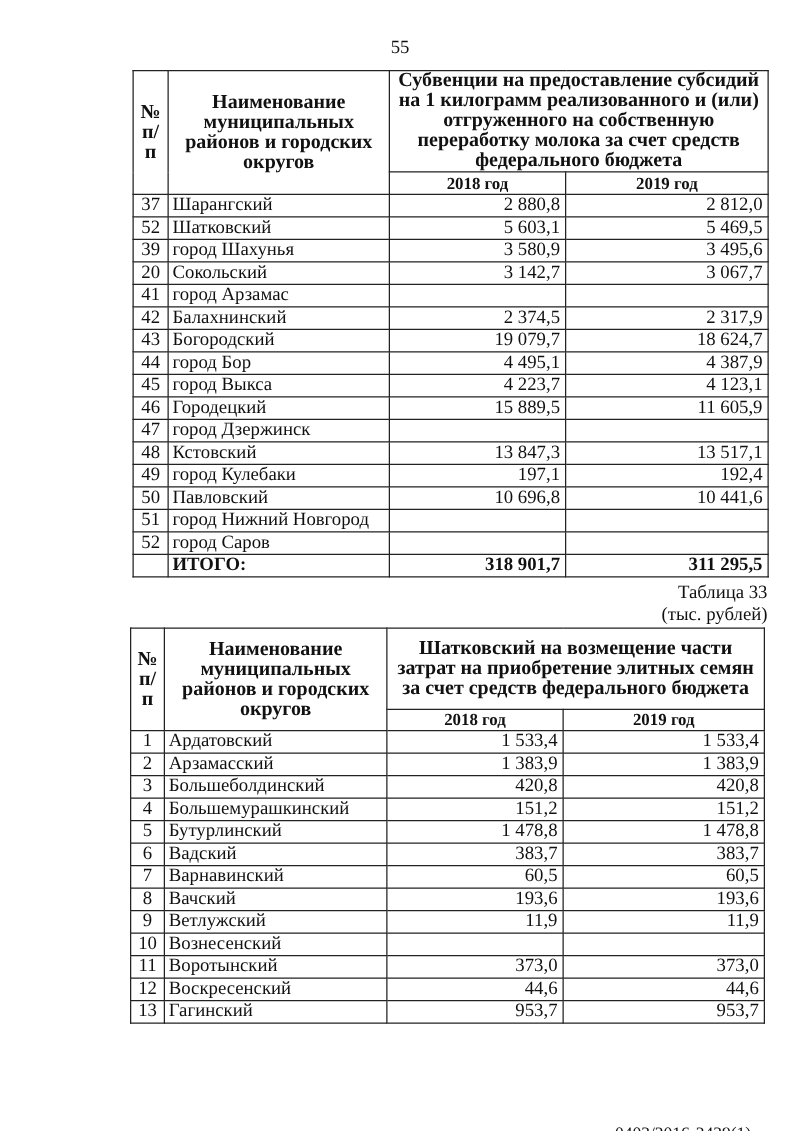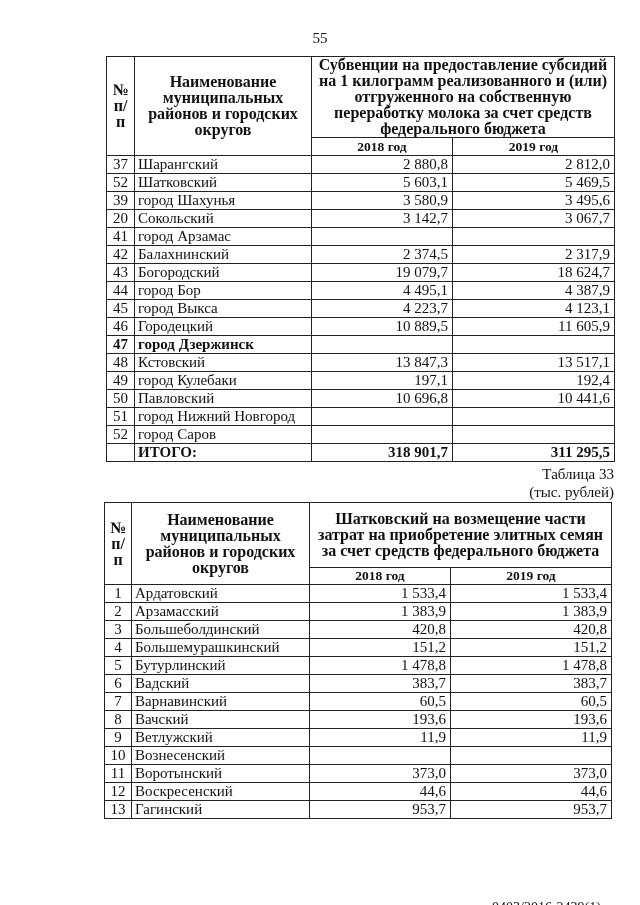--- a/index.html
+++ b/index.html
@@ -92,24 +92,24 @@
       </tr>
       <tr style="height: 18px;">
         <td class="num">45</td>
         <td>город Выкса</td>
         <td class="val">4 223,7</td>
         <td class="val">4 123,1</td>
       </tr>
       <tr style="height: 18px;">
         <td class="num">46</td>
         <td>Городецкий</td>
-        <td class="val">10 889,5</td>
+        <td class="val">15 889,5</td>
         <td class="val">11 605,9</td>
       </tr>
-      <tr style="height: 18px; font-weight: bold;">
+      <tr style="height: 18px;">
         <td class="num">47</td>
         <td>город Дзержинск</td>
         <td class="val"></td>
         <td class="val"></td>
       </tr>
       <tr style="height: 18px;">
         <td class="num">48</td>
         <td>Кстовский</td>
         <td class="val">13 847,3</td>
         <td class="val">13 517,1</td>

